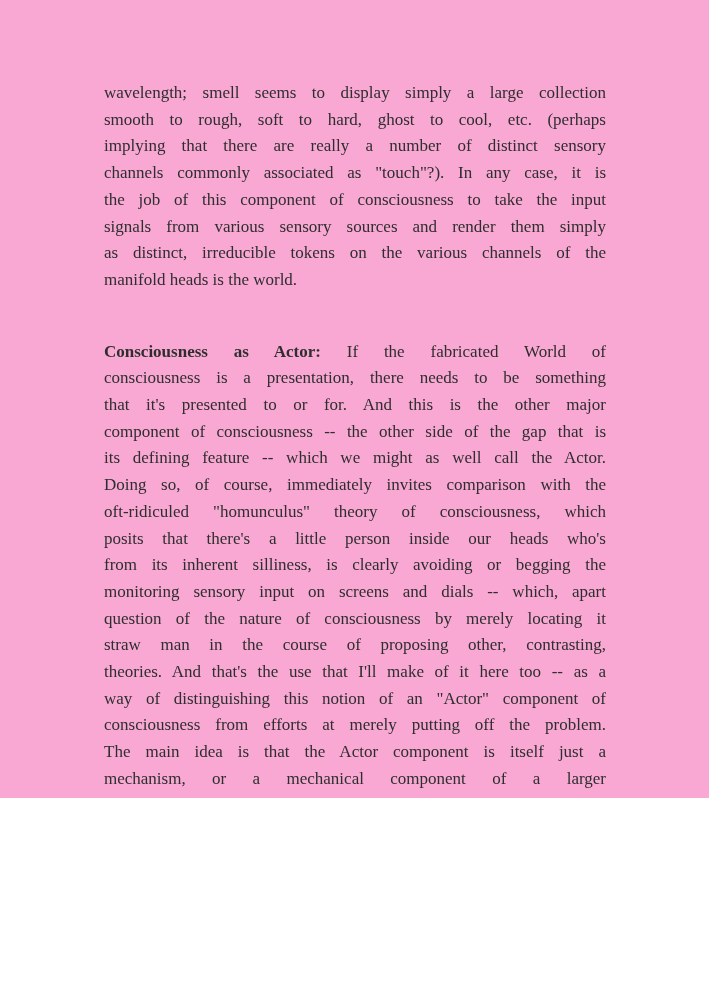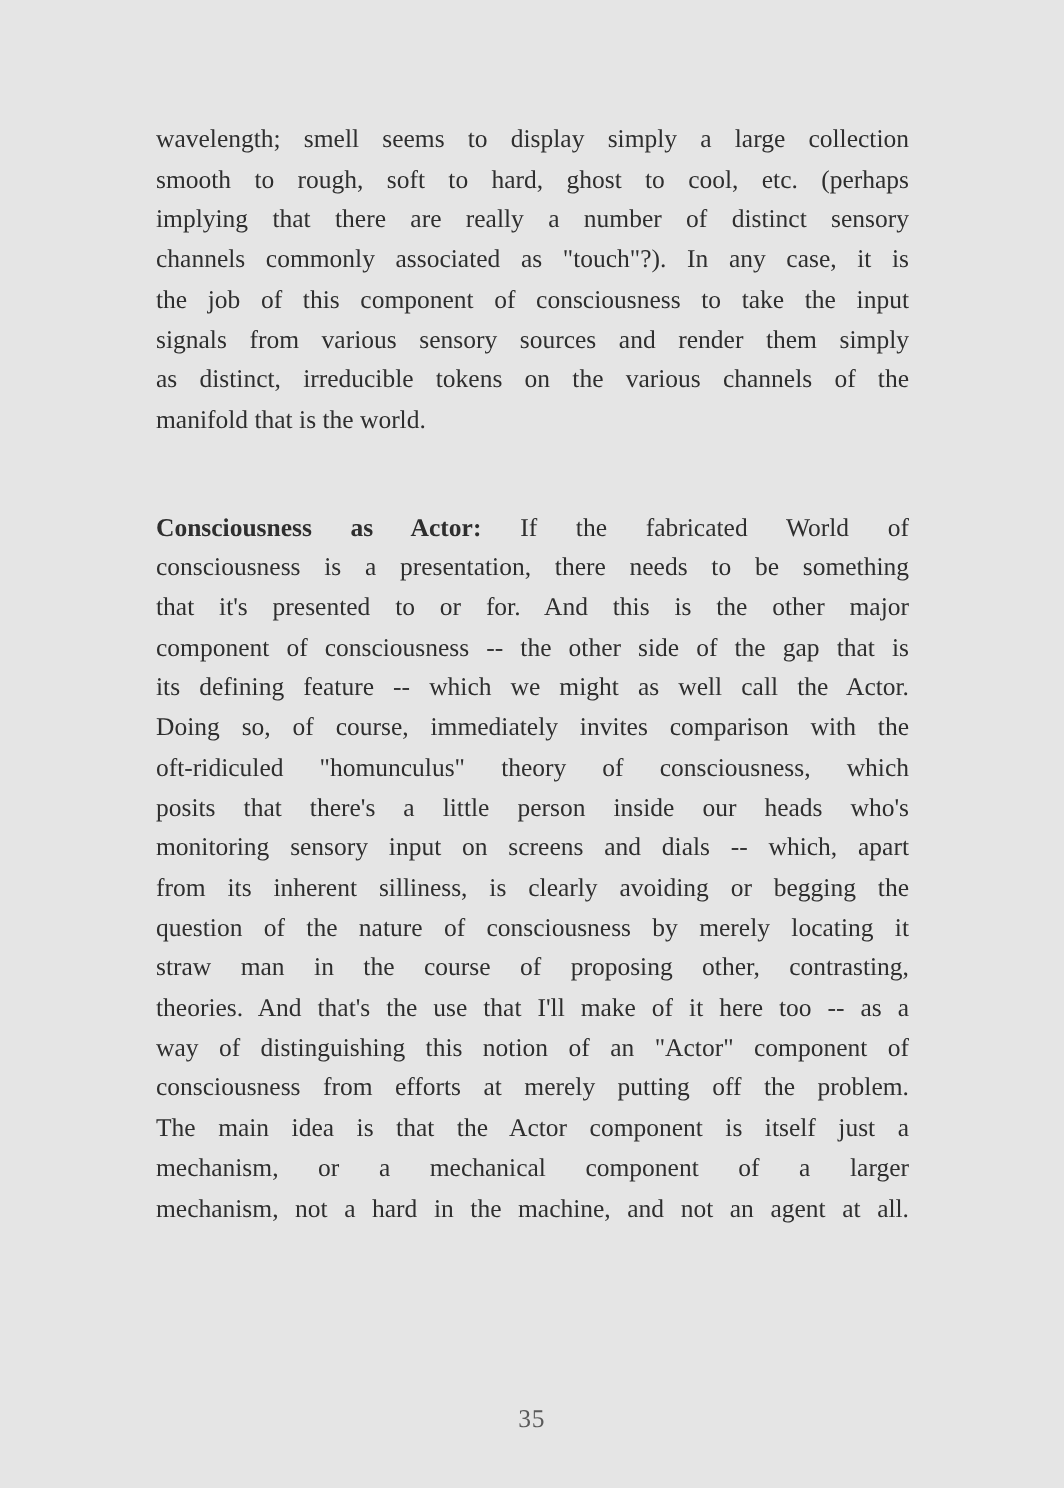--- a/index.html
+++ b/index.html
@@ -3,22 +3,22 @@
 <meta charset="utf-8">
 <style>
   html, body {
     margin: 0;
     padding: 0;
     background: #ffffff;
   }
   .page {
     position: relative;
     width: 709px;
-    height: 992px;
-    background: #e5e5e5;
+    height: 798px;
+    background: #f9a8d4;
     overflow: hidden;
     font-family: "Liberation Serif", "DejaVu Serif", serif;
   }
   .content {
     position: absolute;
     left: 104px;
     top: 80px;
     width: 502px;
     color: #2e2e2e;
     font-size: 17px;
@@ -58,33 +58,33 @@
 <div class="page">
   <div class="content">
     <div class="paragraph">
         <div class="line">wavelength; smell seems to display simply a large collection</div>
         <div class="line">smooth to rough, soft to hard, ghost to cool, etc. (perhaps</div>
         <div class="line">implying that there are really a number of distinct sensory</div>
         <div class="line">channels commonly associated as "touch"?). In any case, it is</div>
         <div class="line">the job of this component of consciousness to take the input</div>
         <div class="line">signals from various sensory sources and render them simply</div>
         <div class="line">as distinct, irreducible tokens on the various channels of the</div>
-        <div class="line last-unjustified">manifold that is the world.</div>
+        <div class="line last-unjustified">manifold heads is the world.</div>
       </div>
     <div class="paragraph">
         <div class="line"><span class="run-in-heading">Consciousness as Actor:</span> If the fabricated World of</div>
         <div class="line">consciousness is a presentation, there needs to be something</div>
         <div class="line">that it's presented to or for. And this is the other major</div>
         <div class="line">component of consciousness -- the other side of the gap that is</div>
         <div class="line">its defining feature -- which we might as well call the Actor.</div>
         <div class="line">Doing so, of course, immediately invites comparison with the</div>
         <div class="line">oft-ridiculed "homunculus" theory of consciousness, which</div>
         <div class="line">posits that there's a little person inside our heads who's</div>
+        <div class="line">from its inherent silliness, is clearly avoiding or begging the</div>
         <div class="line">monitoring sensory input on screens and dials -- which, apart</div>
-        <div class="line">from its inherent silliness, is clearly avoiding or begging the</div>
         <div class="line">question of the nature of consciousness by merely locating it</div>
         <div class="line">straw man in the course of proposing other, contrasting,</div>
         <div class="line">theories. And that's the use that I'll make of it here too -- as a</div>
         <div class="line">way of distinguishing this notion of an "Actor" component of</div>
         <div class="line">consciousness from efforts at merely putting off the problem.</div>
         <div class="line">The main idea is that the Actor component is itself just a</div>
         <div class="line">mechanism, or a mechanical component of a larger</div>
         <div class="line">mechanism, not a hard in the machine, and not an agent at all.</div>
       </div>
   </div>

